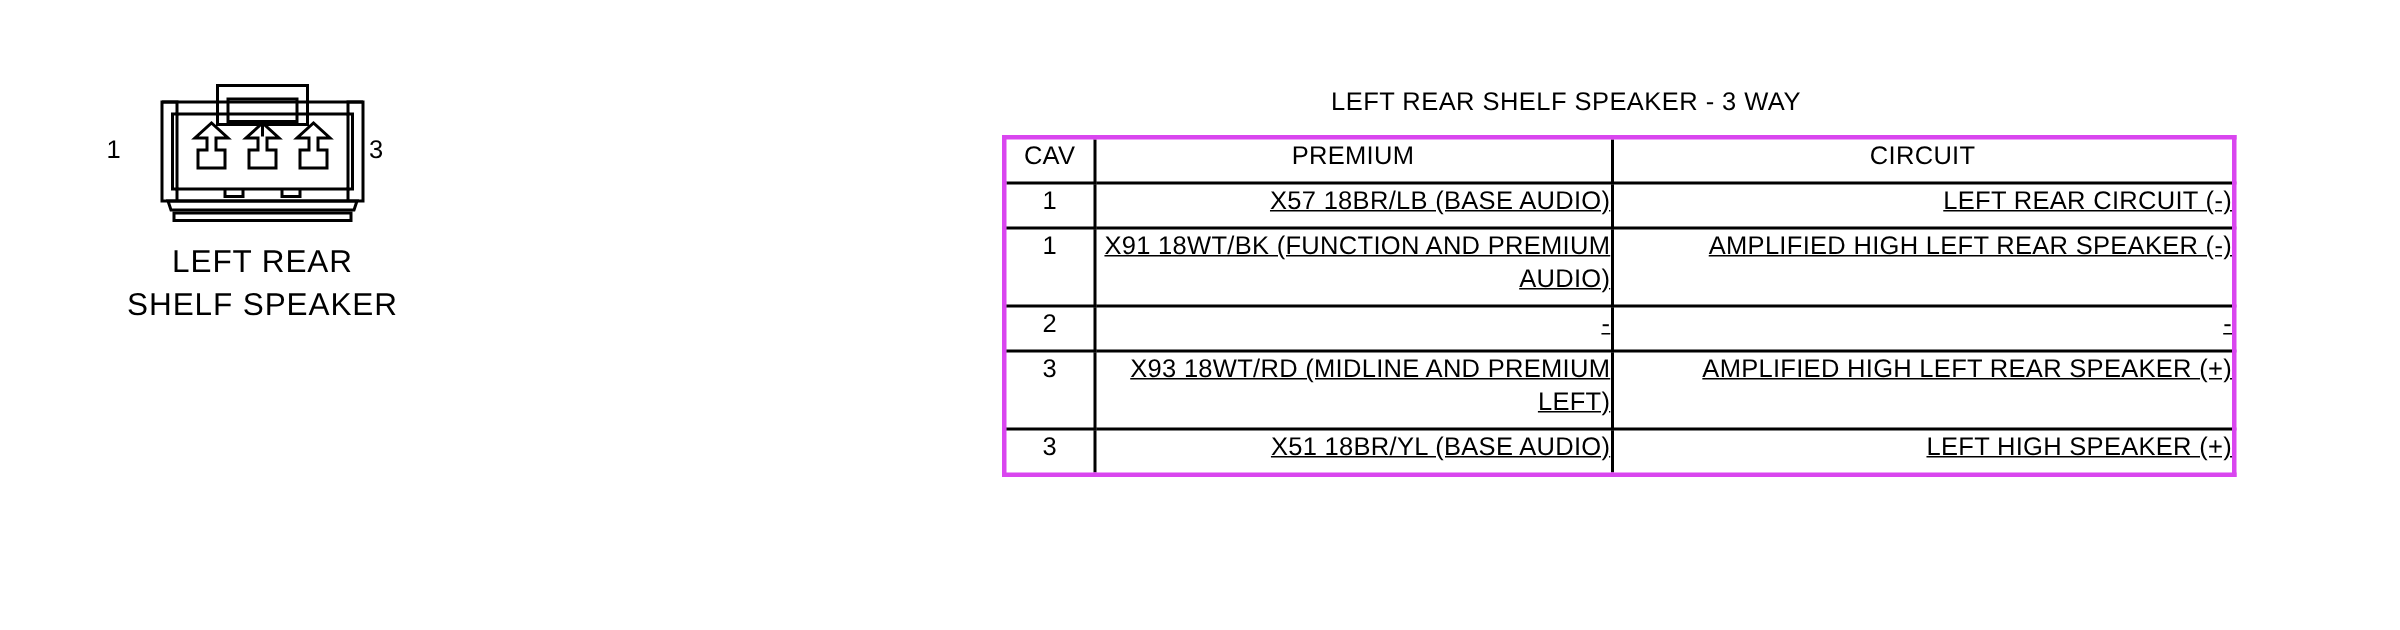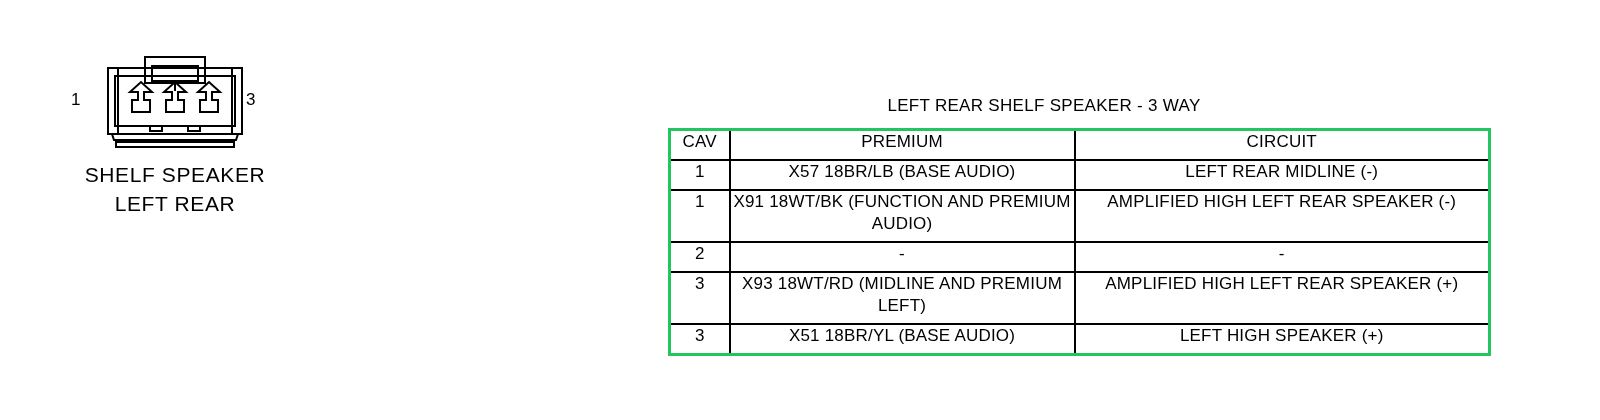--- a/index.html
+++ b/index.html
@@ -50,58 +50,58 @@
     letter-spacing: 0.6px;
     white-space: nowrap;
   }
 
   
   #table-block {
     position: absolute;
     left: 668px;
     top: 58px;
     width: 752px;
-    margin-top: 38px;
   }
   #table-title {
     text-align: center;
     font-size: 17px;
     line-height: 20px;
     letter-spacing: 0.3px;
     margin: 0 0 12px 0;
     white-space: nowrap;
   }
 
   table#pinout-table {
     border-collapse: collapse;
     table-layout: fixed;
     width: 820px;
-    border: 3px solid #22c55e;
+    border: 3px solid #d946ef;
   }
   table#pinout-table td,
   table#pinout-table th {
     border: 2px solid #000;
     padding: 0;
     vertical-align: top;
     font-weight: normal;
     font-size: 17px;
     line-height: 22px;
     letter-spacing: 0.2px;
   }
   col.col-cav      { width: 60px;  }
   col.col-circuit  { width: 345px; }
   col.col-function { width: 415px; }
 
   .cell-cav {
     text-align: center;
     padding: 4px 0 6px 0;
   }
   .cell-text {
-    text-align: center;
+    text-align: right;
     padding: 4px 6px 6px 9px;
+    text-decoration: underline;
   }
   th.cell-head {
     text-align: center;
     padding: 4px 0 6px 0;
   }
   tr.row-tall td { height: 50px; }
   tr.row-short td { height: 28px; }
   tr.row-head th { height: 28px; }
 </style>
 </head>
@@ -139,22 +139,22 @@
       <path d="M 90 76 L 90 81 L 102 81 L 102 76"></path>
       <path d="M 128 76 L 128 81 L 140 81 L 140 76"></path>
 
       <path d="M 52 84 L 178 84 L 176 90 L 54 90 Z"></path>
       <path d="M 56 92 L 174 92 L 174 97 L 56 97 Z"></path>
 
     </g>
   </svg>
 
   <div id="connector-caption">
+    <div>LEFT REAR</div>
     <div>SHELF SPEAKER</div>
-    <div>LEFT REAR</div>
   </div>
 </div>
 
 <div id="table-block">
 
   <div id="table-title">LEFT REAR SHELF SPEAKER - 3 WAY</div>
 
   <table id="pinout-table">
     <colgroup>
       <col class="col-cav">
@@ -165,21 +165,21 @@
       <tr class="row-head">
         <th class="cell-head">CAV</th>
         <th class="cell-head">PREMIUM</th>
         <th class="cell-head">CIRCUIT</th>
       </tr>
     </thead>
     <tbody>
       <tr class="row-short">
         <td class="cell-cav">1</td>
         <td class="cell-text">X57 18BR/LB (BASE AUDIO)</td>
-        <td class="cell-text">LEFT REAR MIDLINE (-)</td>
+        <td class="cell-text">LEFT REAR CIRCUIT (-)</td>
       </tr>
       <tr class="row-tall">
         <td class="cell-cav">1</td>
         <td class="cell-text">X91 18WT/BK (FUNCTION AND PREMIUM AUDIO)</td>
         <td class="cell-text">AMPLIFIED HIGH LEFT REAR SPEAKER (-)</td>
       </tr>
       <tr class="row-short">
         <td class="cell-cav">2</td>
         <td class="cell-text">-</td>
         <td class="cell-text">-</td>

